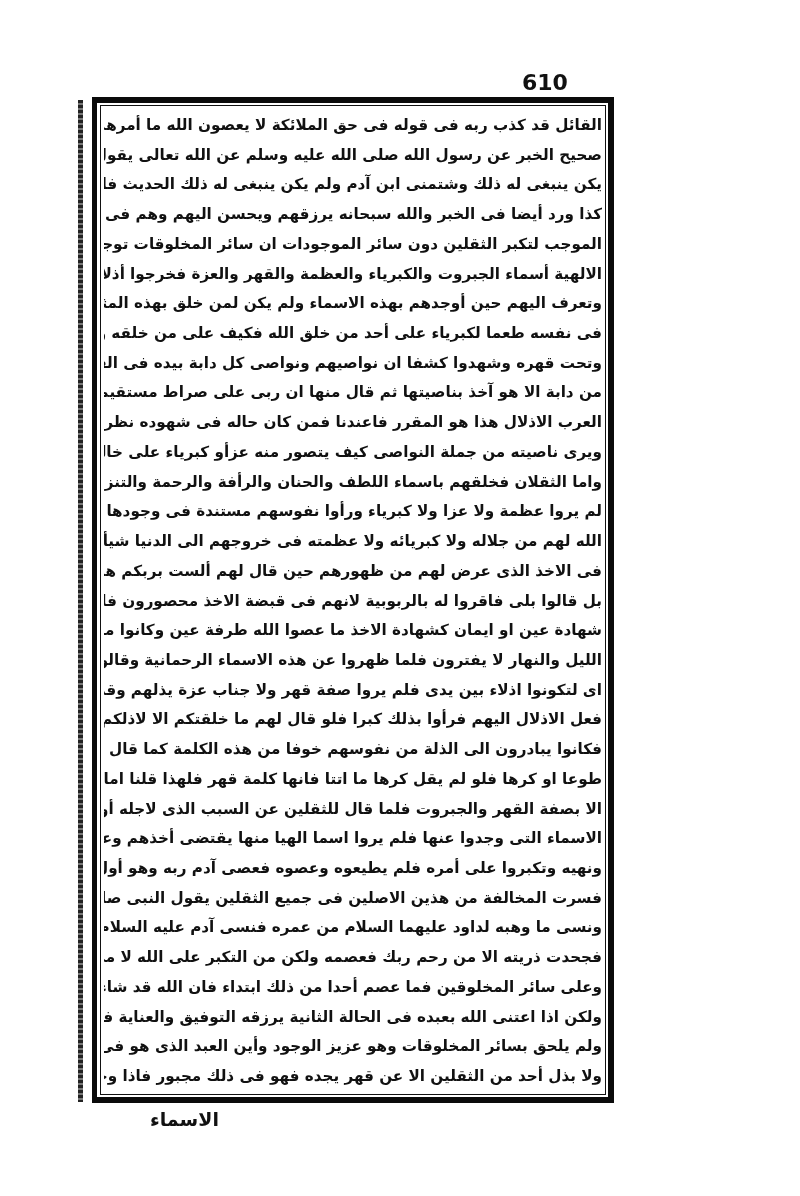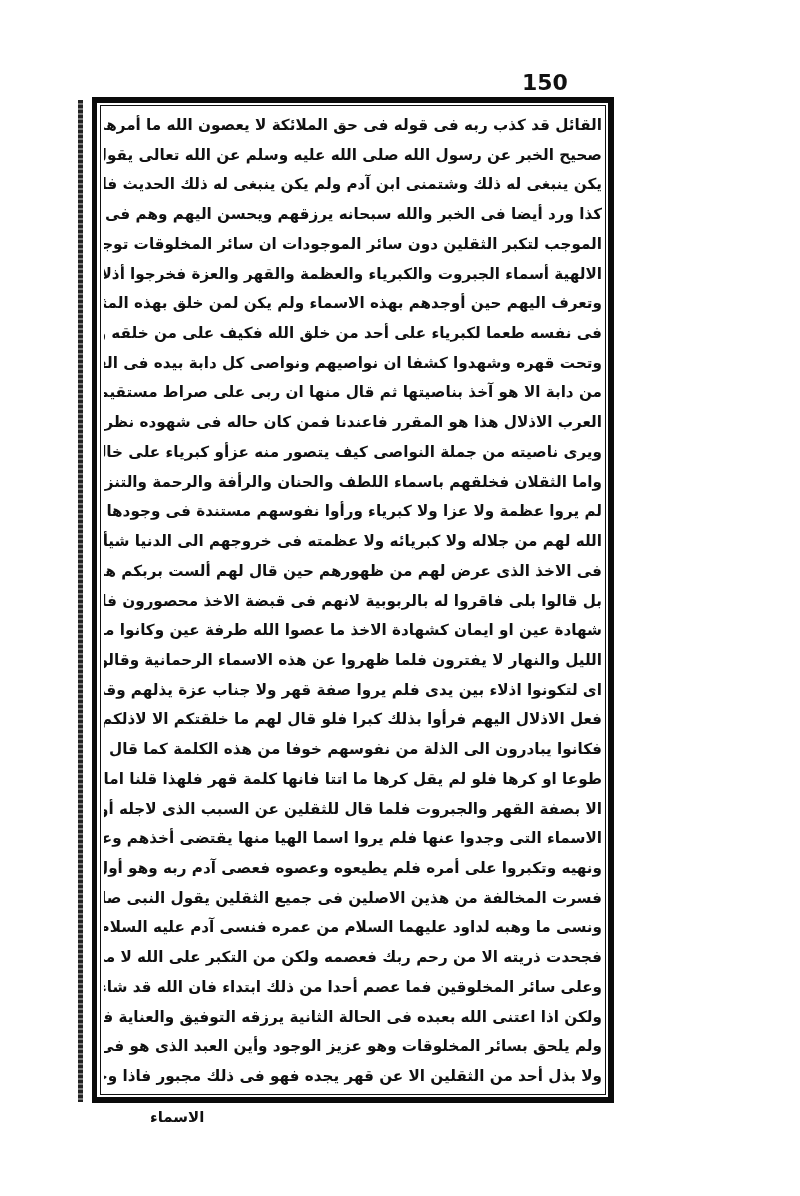--- a/index.html
+++ b/index.html
@@ -11,27 +11,27 @@
              background:repeating-linear-gradient(#222 0 3px, #777 3px 5px); }
   .frame-outer { position:absolute; left:92px; top:97px; width:522px; height:1006px;
                  border:6px solid #0a0a0a; border-left-width:5px; box-sizing:border-box; }
   .frame-inner { position:absolute; left:100px; top:105px; width:506px; height:990px;
                  border:1.5px solid #111; box-sizing:border-box; }
   .text-block { position:absolute; left:104px; top:112px; width:498px; height:978px;
                 direction:rtl; display:flex; flex-direction:column; justify-content:space-between; }
   .line { font-family:"DejaVu Sans", sans-serif; font-size:15.2px; line-height:27px;
           height:27px; white-space:nowrap; overflow:hidden; text-align:justify;
           text-align-last:justify; font-weight:bold; letter-spacing:-0.4px; }
-  .catchword { position:absolute; left:150px; top:1108px; font-size:15px; font-weight:bold;
+  .catchword { position:absolute; left:150px; top:1108px; font-size:19px; font-weight:bold;
                direction:rtl; font-family:"DejaVu Sans", sans-serif; }
 </style>
 </head>
 <body>
 
-<div class="page-number">150</div>
+<div class="page-number">610</div>
 <div class="binding"></div>
 <div class="frame-outer"></div>
 <div class="frame-inner"></div>
 
 <div class="text-block" id="text-block">
     <div class="line">القائل قد كذب ربه فى قوله فى حق الملائكة لا يعصون الله ما أمرهم ويفعلون ما يؤمرون وفى</div>
     <div class="line">صحيح الخبر عن رسول الله صلى الله عليه وسلم عن الله تعالى يقول الله عز وجل كذبنى ابن آدم ولم</div>
     <div class="line">يكن ينبغى له ذلك وشتمنى ابن آدم ولم يكن ينبغى له ذلك الحديث فلا أحد اصبر على الاذى من الله</div>
     <div class="line">كذا ورد أيضا فى الخبر والله سبحانه يرزقهم ويحسن اليهم وهم فى حقه بهذه الصفة واعلم ان السبب</div>
     <div class="line">الموجب لتكبر الثقلين دون سائر الموجودات ان سائر المخلوقات توجه على ايجادهم من الاسماء</div>

